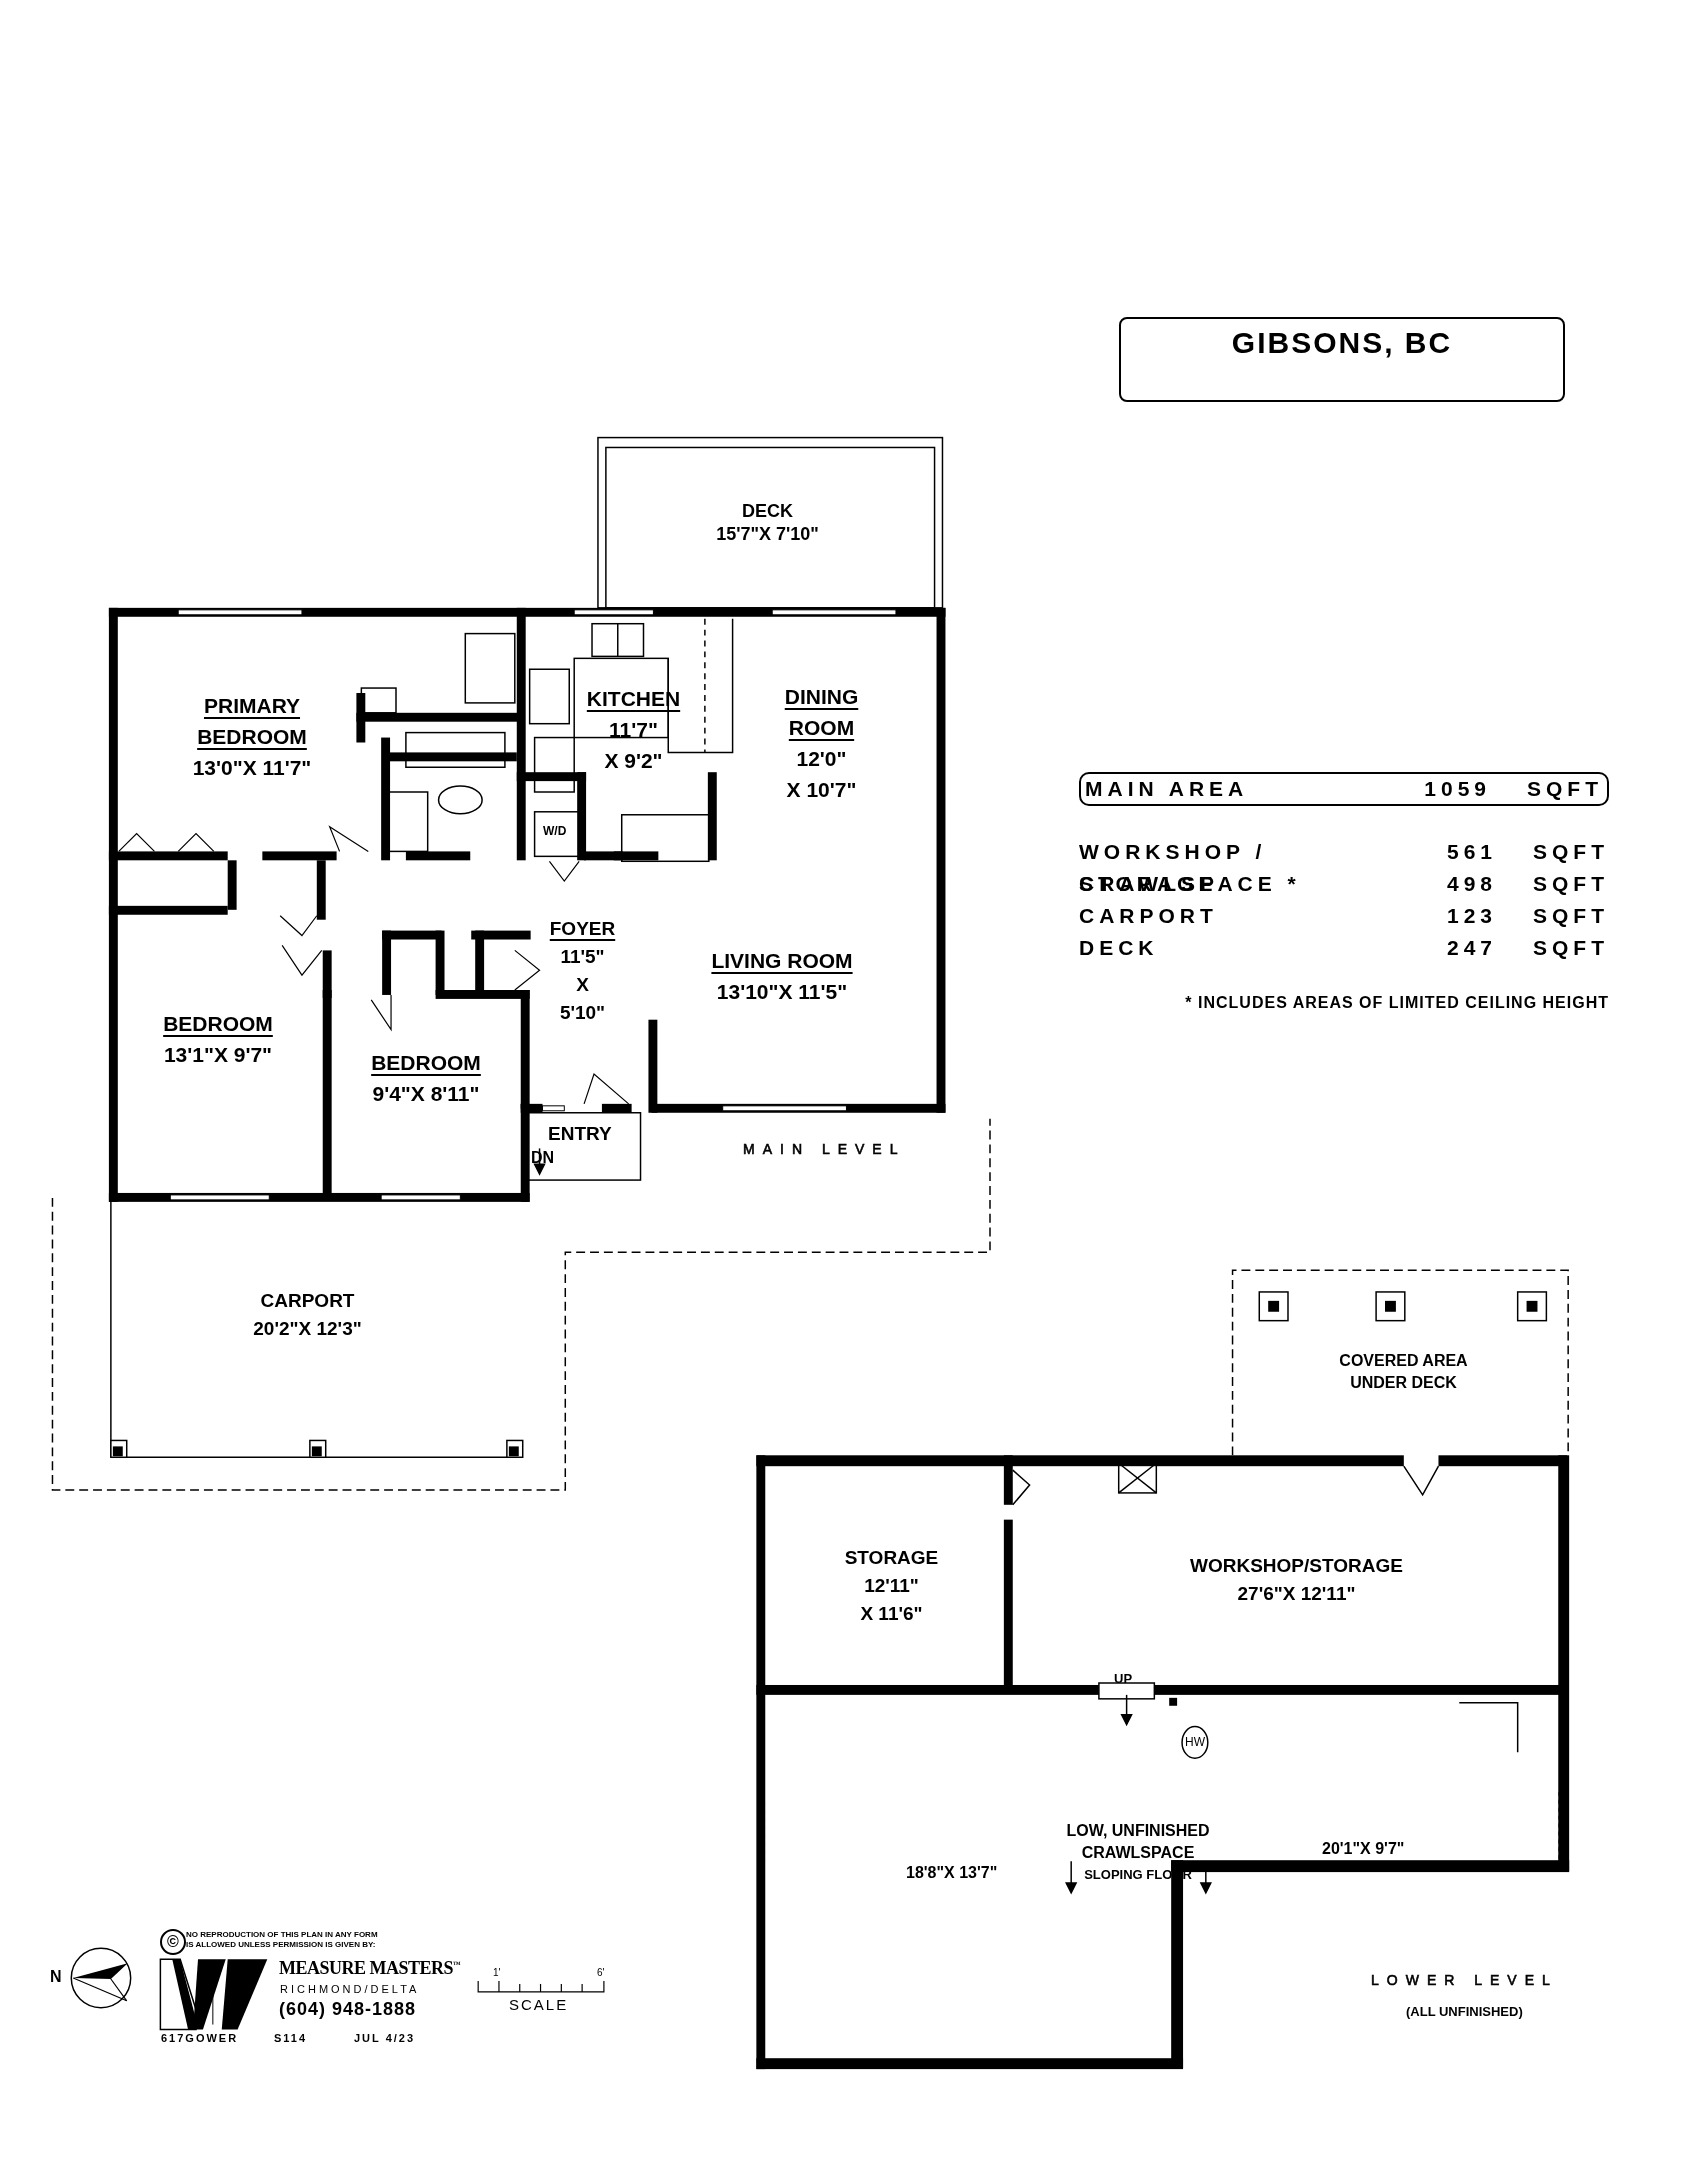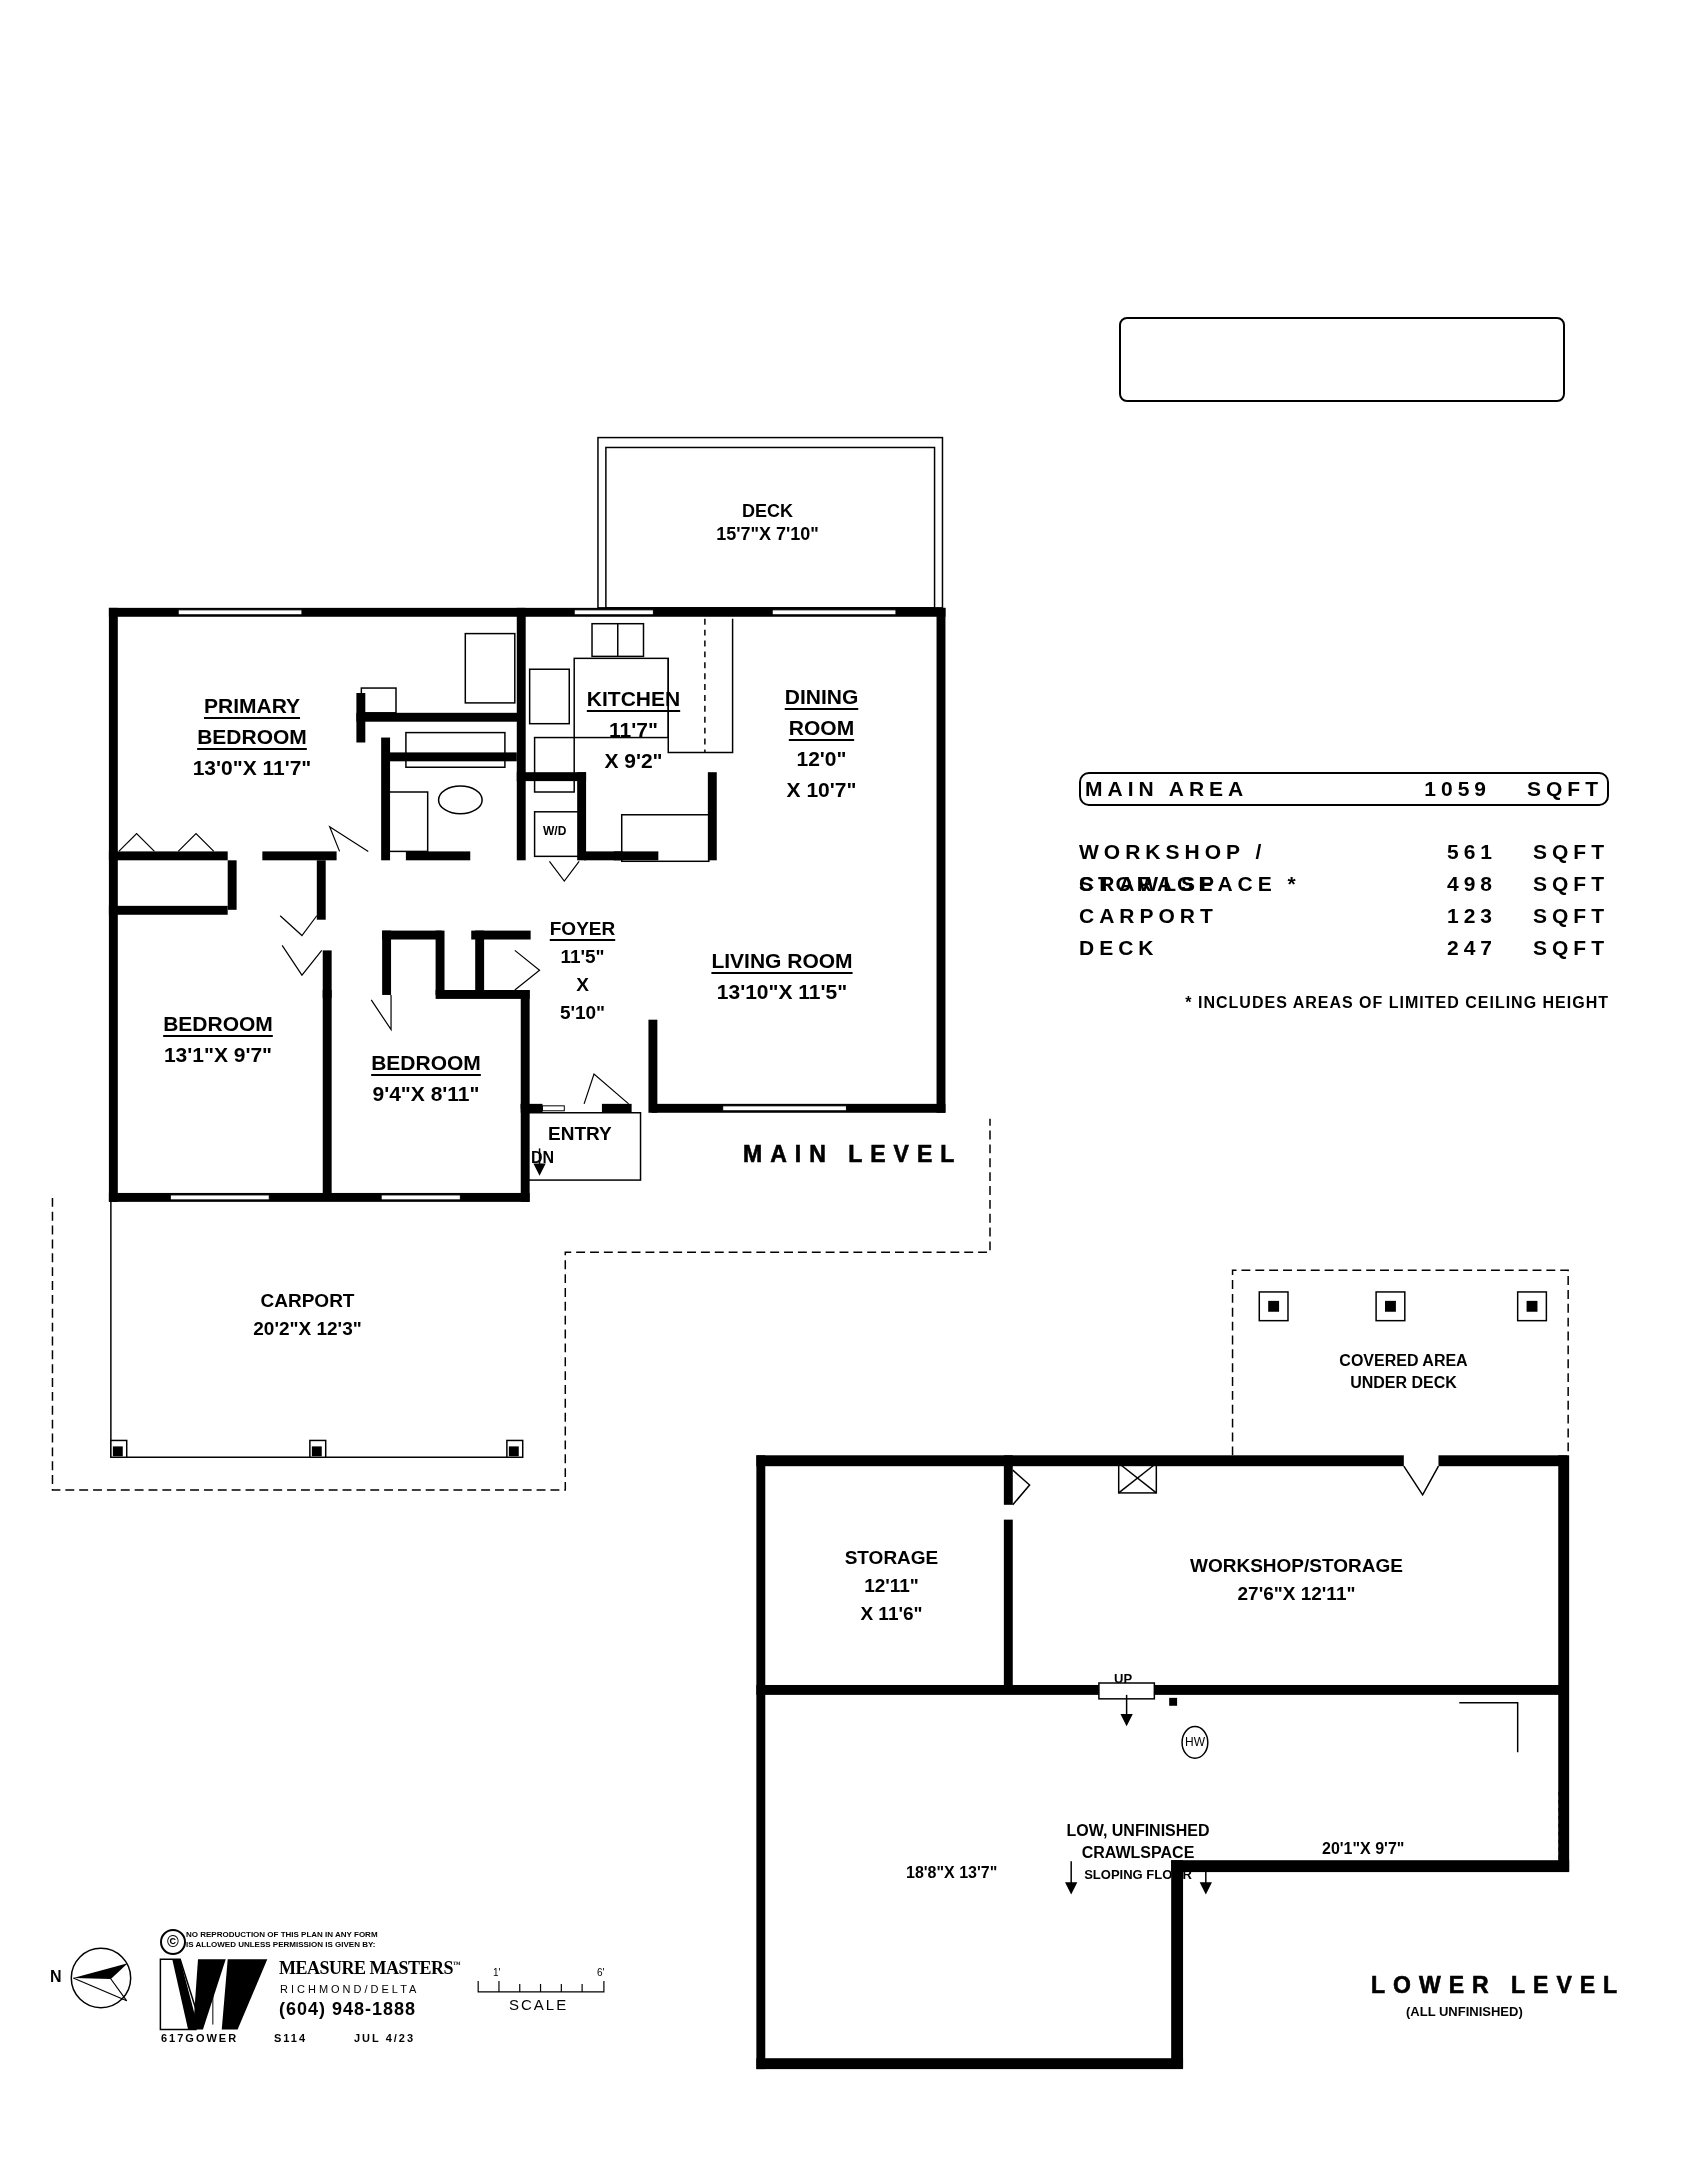--- a/index.html
+++ b/index.html
@@ -12,21 +12,21 @@
   .title-box { position:absolute; left:1119px; top:317px; width:446px; height:85px;
                border:2px solid #000; border-radius:8px; text-align:center;
                font-weight:bold; font-size:30px; letter-spacing:2px; line-height:40px; padding-top:4px; box-sizing:border-box; }
   .areas { position:absolute; left:1079px; top:772px; width:530px; font-weight:bold; font-size:21px; letter-spacing:5px; }
   .area-row { display:flex; justify-content:space-between; height:32px; line-height:32px;border-radius:10px; }
   .area-row .name { flex:1; }
   .area-row .num { width:89px; text-align:right; margin-right:28px; }
   .area-row .unit { width:84px; text-align:right; }
   .area-main { border:2px solid #000; padding:0 4px; margin-bottom:30px; height:30px; line-height:30px; }
   .footnote { font-size:16px; letter-spacing:1px; margin-top:30px; padding-left:16px;text-align:right; }
-  .level { position:absolute; font-size:23px; letter-spacing:8px; font-weight:bold; -webkit-text-stroke:0.6px #000; }
+  .level { position:absolute; font-size:14px; letter-spacing:8px; font-weight:normal; -webkit-text-stroke:0.6px #000; }
   .small { font-size:16px; }
   .mm { position:absolute; font-weight:bold; }
 </style>
 </head>
 <body>
 
 <svg class="plan" viewBox="0 0 1700 2200">
   <g fill="#000" stroke="none">
 
     <rect x="110" y="614" width="845" height="9"></rect>
@@ -200,20 +200,21 @@
     <polyline points="483,2001 483,2012 610,2012 610,2001"></polyline>
     <line x1="504" y1="2001" x2="504" y2="2012"></line>
     <line x1="525" y1="2004" x2="525" y2="2012"></line>
     <line x1="546" y1="2004" x2="546" y2="2012"></line>
     <line x1="567" y1="2004" x2="567" y2="2012"></line>
     <line x1="588" y1="2004" x2="588" y2="2012"></line>
   </g>
 </svg>
 
 <div class="title-box">
+  <div>GIBSONS, BC</div>
 </div>
 
 <div class="areas">
   <div class="area-row area-main">
     <span class="name">MAIN AREA</span>
     <span class="num">1059</span>
     <span class="unit">SQFT</span>
   </div>
   <div class="area-row">
     <span class="name">WORKSHOP / STORAGE</span>

